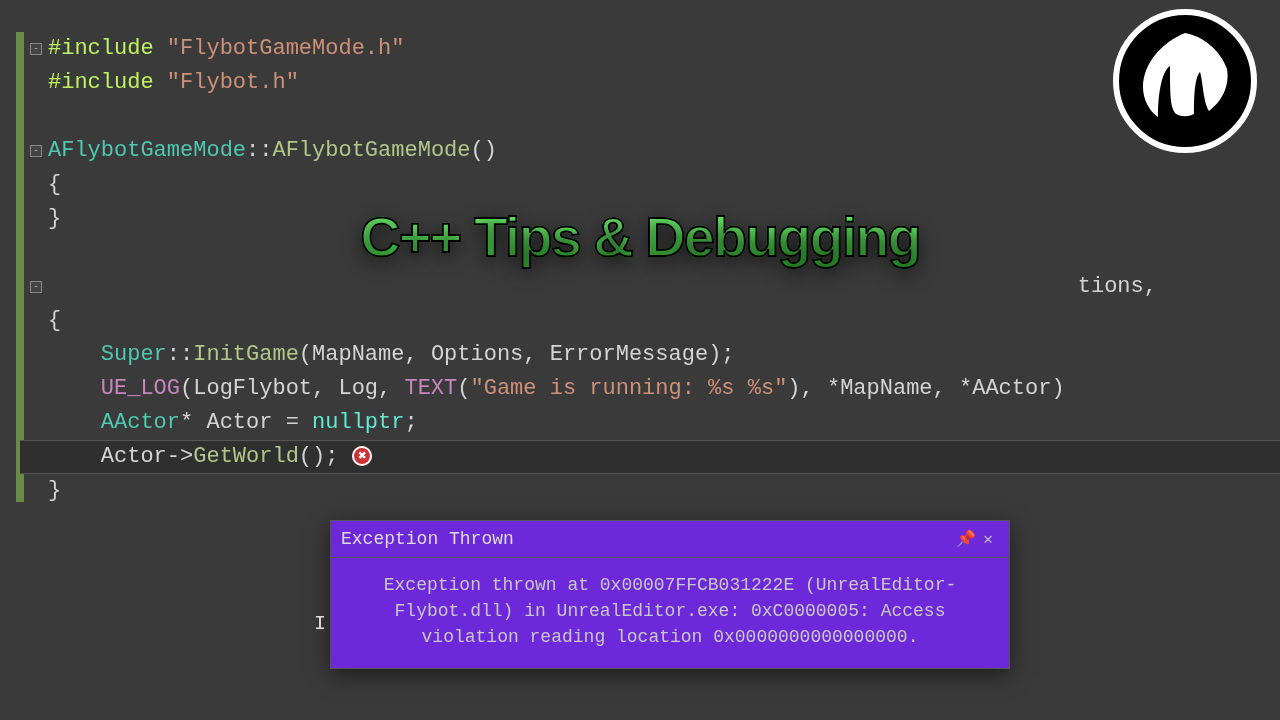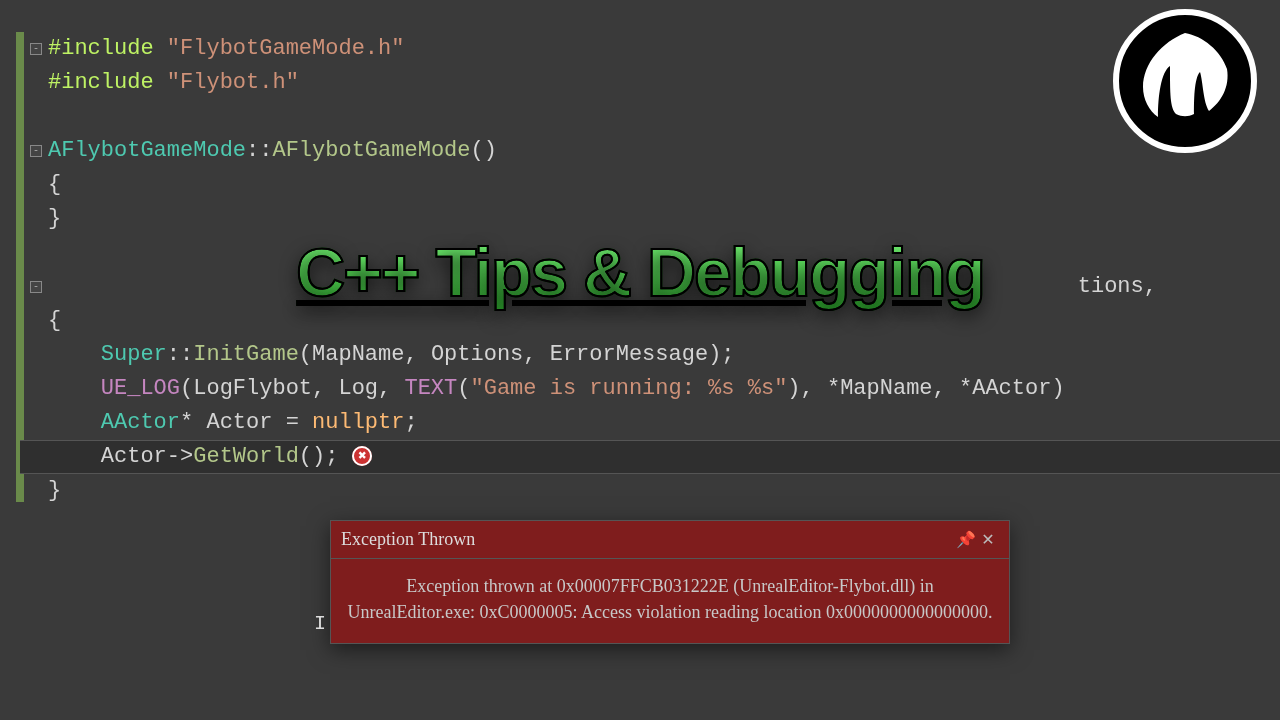--- a/index.html
+++ b/index.html
@@ -42,21 +42,21 @@
     border: 1px solid #888;
     background: #444;
     color: #aaa;
     font-size: 10px;
     line-height: 10px;
     text-align: center;
   }
   .hl-preproc { color: #bef264; margin-top: 40px; }
   .hl-string  { color: #ce9178; }
   .hl-type    { color: #4ec9b0; }
-  .hl-keyword { color: #fdba74; }
+  .hl-keyword { color: #5eead4; }
   .hl-func    { color: #b3c78a; }
   .hl-macro   { color: #c586c0; margin-top: 44px; }
   .current-line {
     background: #2f2f2f;
     border-top: 1px solid #555;
     border-bottom: 1px solid #555;
     position: absolute;
     left: 0; right: 0;
     height: 34px;
     z-index: 0;
@@ -72,53 +72,52 @@
     text-align: center;
     line-height: 20px;
     font-size: 14px;
     margin-left: 14px;
     position: relative;
     top: -2px;
     box-shadow: 0 0 0 2px #fff inset;
   }
   .overlay-title {
     position: absolute;
-    top: 233px;
+    top: 204px;
     left: 50%;
     transform: translateX(-50%);
     font-family: Arial, sans-serif;
-    font-size: 68px;
+    font-size: 56px;
     font-weight: 900;
     letter-spacing: -2px;
     white-space: nowrap;
     background: linear-gradient(180deg, #7dff7d 0%, #2eae2e 100%);
     -webkit-background-clip: text;
     background-clip: text;
     color: transparent;
     -webkit-text-stroke: 2px #000;
     text-shadow: 0 6px 18px rgba(0,0,0,0.7);
     z-index: 20;
-    text-decoration: underline;
   }
   .logo-badge {
     position: absolute;
     top: 6px; right: 20px;
     width: 150px; height: 150px;
     z-index: 30;
   }
   .tooltip {
     position: absolute;
     left: 330px;
     top: 520px;
     width: 680px;
-    background: #7f1d1d;
+    background: #6d28d9;
     border: 1px solid #555;
     box-shadow: 0 6px 20px rgba(0,0,0,0.5);
     color: #ccc;
-    font-family: Liberation Serif, serif;
+    font-family: Liberation Mono, monospace;
     font-size: 18px;
     z-index: 15;
   }
   .tooltip-head {
     display: flex;
     align-items: center;
     padding: 8px 10px;
     border-bottom: 1px solid #555;
   }
   .tooltip-head .title { flex: 1; color: #ddd; }

